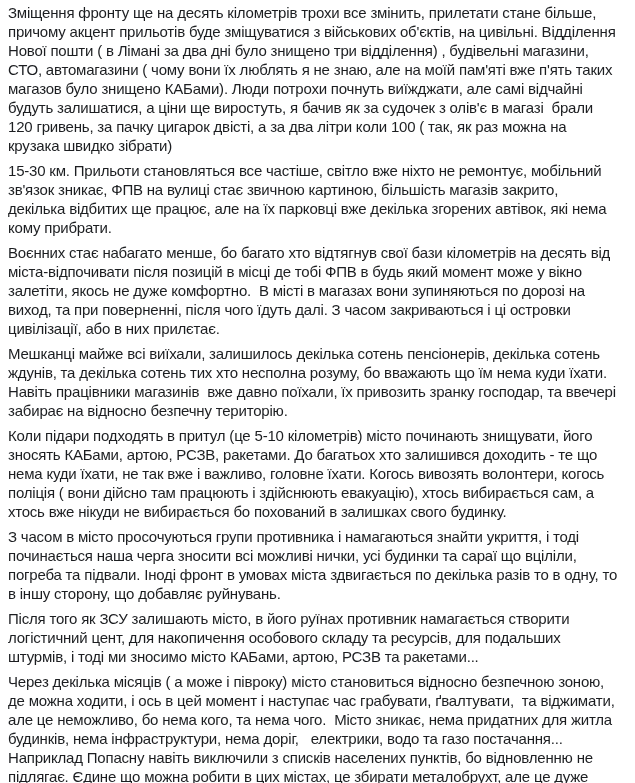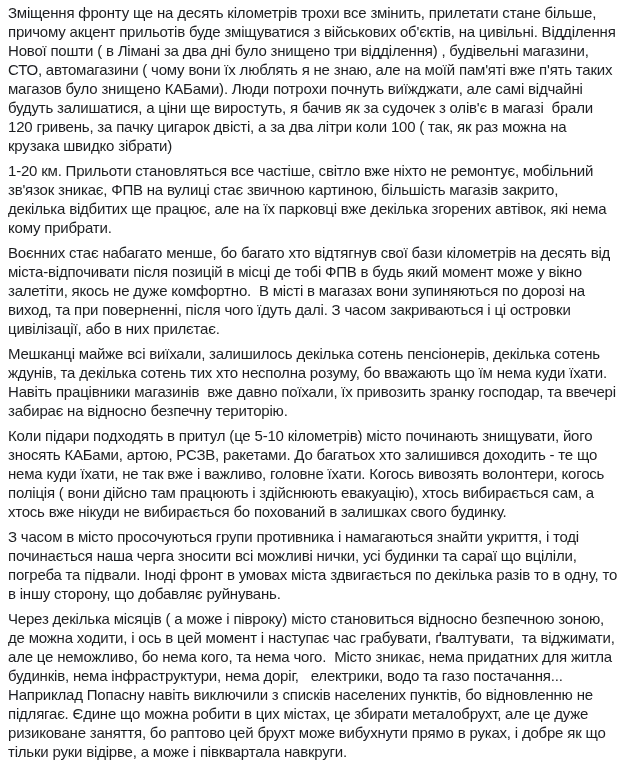--- a/index.html
+++ b/index.html
@@ -30,19 +30,20 @@
   }
   .post p:last-child {
     margin-bottom: 0;
   }
 </style>
 </head>
 <body style="background: rgb(255, 255, 255);">
 
 <main class="post" style="color: rgb(28, 30, 33);">
   <p>Зміщення фронту ще на десять кілометрів трохи все змінить, прилетати стане більше, причому акцент прильотів буде зміщуватися з військових об'єктів, на цивільні. Відділення Нової пошти ( в Лімані за два дні було знищено три відділення) , будівельні магазини, СТО, автомагазини ( чому вони їх люблять я не знаю, але на моїй пам'яті вже п'ять таких магазов було знищено КАБами). Люди потрохи почнуть виїжджати, але самі відчайні будуть залишатися, а ціни ще виростуть, я бачив як за судочек з олів'є в магазі  брали 120 гривень, за пачку цигарок двісті, а за два літри коли 100 ( так, як раз можна на крузака швидко зібрати)</p>
-  <p>1-20 км. Прильоти становляться все частіше, світло вже ніхто не ремонтує, мобільний зв'язок зникає, ФПВ на вулиці стає звичною картиною, більшість магазів закрито, декілька відбитих ще працює, але на їх парковці вже декілька згорених автівок, які нема кому прибрати.</p>
+  <p>15-30 км. Прильоти становляться все частіше, світло вже ніхто не ремонтує, мобільний зв'язок зникає, ФПВ на вулиці стає звичною картиною, більшість магазів закрито, декілька відбитих ще працює, але на їх парковці вже декілька згорених автівок, які нема кому прибрати.</p>
   <p>Воєнних стає набагато менше, бо багато хто відтягнув свої бази кілометрів на десять від міста-відпочивати після позицій в місці де тобі ФПВ в будь який момент може у вікно залетіти, якось не дуже комфортно.  В місті в магазах вони зупиняються по дорозі на виход, та при поверненні, після чого їдуть далі. З часом закриваються і ці островки цивілізації, або в них прилєтає.</p>
   <p>Мешканці майже всі виїхали, залишилось декілька сотень пенсіонерів, декілька сотень ждунів, та декілька сотень тих хто несполна розуму, бо вважають що їм нема куди їхати. Навіть працівники магазинів  вже давно поїхали, їх привозить зранку господар, та ввечері забирає на відносно безпечну територію.</p>
   <p>Коли підари подходять в притул (це 5-10 кілометрів) місто починають знищувати, його зносять КАБами, артою, РСЗВ, ракетами. До багатьох хто залишився доходить - те що нема куди їхати, не так вже і важливо, головне їхати. Когось вивозять волонтери, когось поліція ( вони дійсно там працюють і здійснюють евакуацію), хтось вибирається сам, а хтось вже нікуди не вибирається бо похований в залишках свого будинку.</p>
   <p>З часом в місто просочуються групи противника і намагаються знайти укриття, і тоді починається наша черга зносити всі можливі нички, усі будинки та сараї що вціліли, погреба та підвали. Іноді фронт в умовах міста здвигається по декілька разів то в одну, то в іншу сторону, що добавляє руйнувань.</p>
+  <p>Після того як ЗСУ залишають місто, в його руїнах противник намагається створити логістичний цент, для накопичення особового складу та ресурсів, для подальших штурмів, і тоді ми зносимо місто КАБами, артою, РСЗВ та ракетами...</p>
   <p>Через декілька місяців ( а може і півроку) місто становиться відносно безпечною зоною, де можна ходити, і ось в цей момент і наступає час грабувати, ґвалтувати,  та віджимати, але це неможливо, бо нема кого, та нема чого.  Місто зникає, нема придатних для житла будинків, нема інфраструктури, нема доріг,   електрики, водо та газо постачання... Наприклад Попасну навіть виключили з списків населених пунктів, бо відновленню не підлягає. Єдине що можна робити в цих містах, це збирати металобрухт, але це дуже ризиковане заняття, бо раптово цей брухт може вибухнути прямо в руках, і добре як що тільки руки відірве, а може і півквартала навкруги.</p>
 </main>
 
 </body></html>

